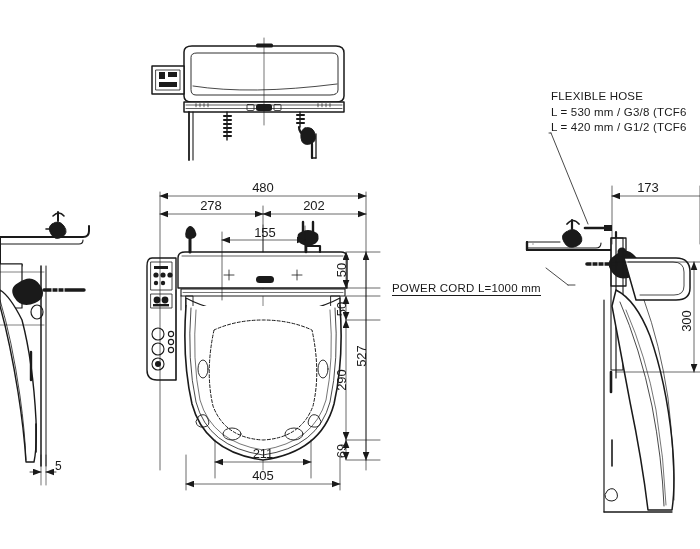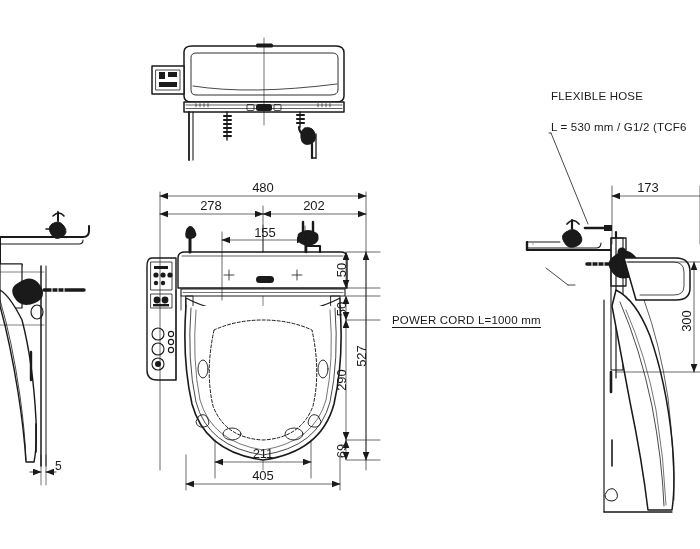--- a/index.html
+++ b/index.html
@@ -29,21 +29,20 @@
     letter-spacing: 0.2px;
   }
   #note-flexible-hose { left: 551px; top: 90px; text-align: right; }
   #note-hose-g38      { left: 551px; top: 106px; }
   #note-hose-g12      { left: 551px; top: 121px; }
   #note-power-cord {
     left: 392px;
     top: 282px;
     border-bottom: 1px solid #1a1a1a;
     padding-bottom: 1px;
-    margin-top: 32px;
   }
 </style>
 </head>
 <body>
 
 <div id="sheet">
 
   <svg width="700" height="549" viewBox="0 0 700 549">
     <defs>
       <marker id="arrIn" markerWidth="9" markerHeight="7" refX="8.4" refY="3.5" orient="auto" markerUnits="userSpaceOnUse">
@@ -368,18 +367,19 @@
         <path d="M549,133 L551,133"></path>
         <path d="M551,133 L588,224"></path>
         <path d="M575,285 L568,285"></path>
         <path d="M568,285 L546,268"></path>
       </g>
     </g>
   </svg>
 
   <div class="note" id="note-flexible-hose">FLEXIBLE HOSE</div>
 
-
-  <div class="note" id="note-hose-g12">L = 530 mm / G1/2 (TCF6</div>
+  <div class="note" id="note-hose-g38">L = 530 mm / G3/8 (TCF6</div>
+
+  <div class="note" id="note-hose-g12">L = 420 mm / G1/2 (TCF6</div>
 
   <div class="note" id="note-power-cord">POWER CORD L=1000 mm</div>
 
 </div>
 
 </body></html>

